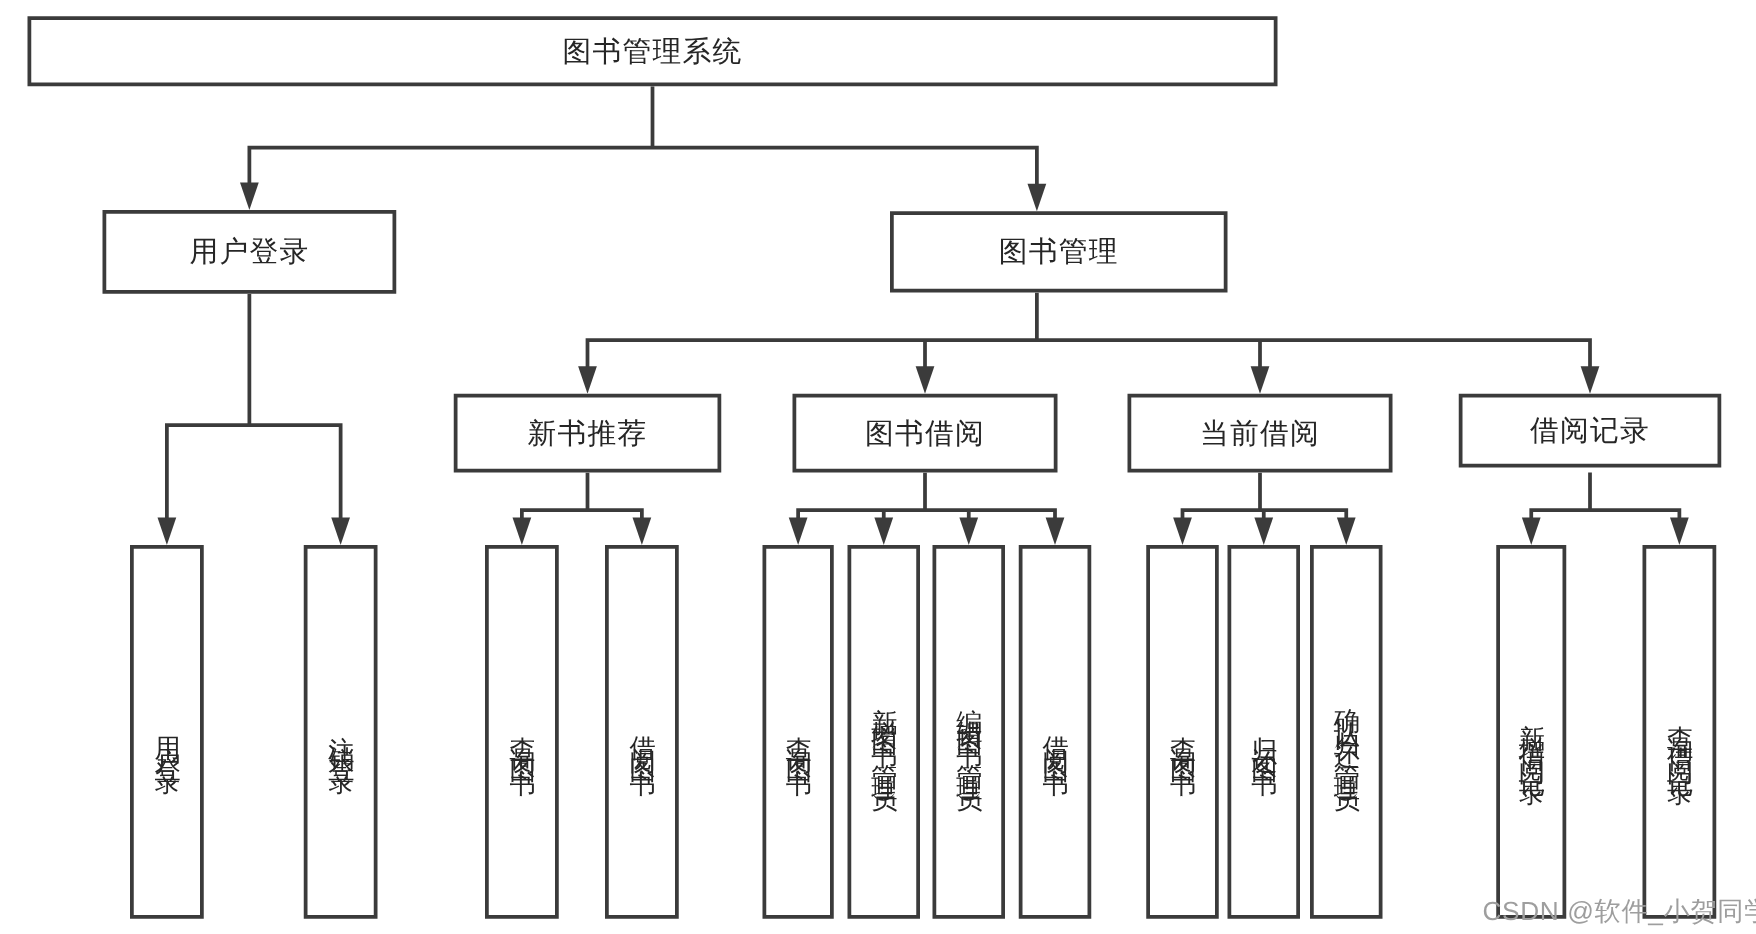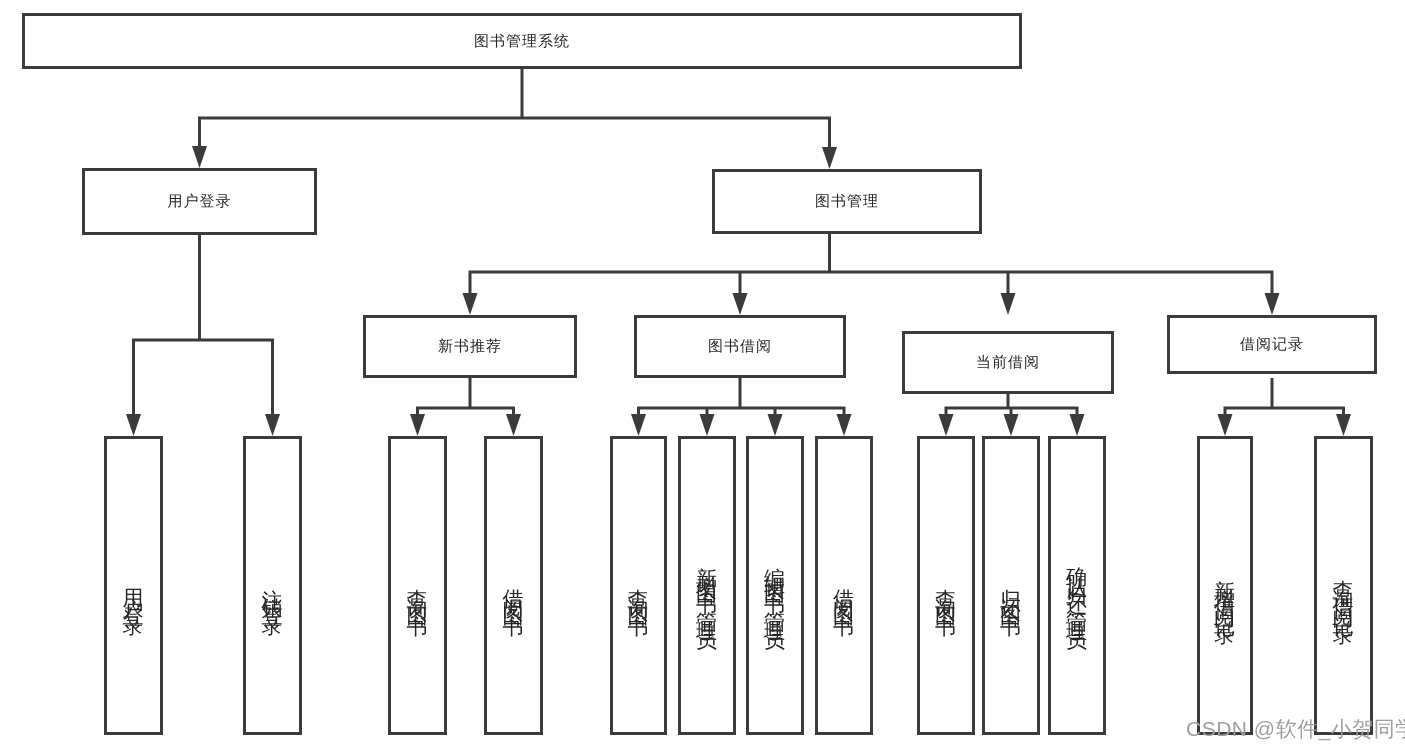--- a/index.html
+++ b/index.html
@@ -21,21 +21,21 @@
   .carrow{fill:var(--line);stroke:none;}
   .node{
     position:absolute;
     box-sizing:border-box;
     border:3px solid var(--line);
     background:var(--bg);
     color:var(--text);
     display:flex;align-items:center;justify-content:center;
     text-align:center;
   }
-  .h-node{font-size:15px;letter-spacing:1px;white-space:nowrap;}
+  .h-node{font-size:23px;letter-spacing:1px;white-space:nowrap;}
   .v-node{
     writing-mode:vertical-rl;
     text-orientation:mixed;
     font-size:21px;
     letter-spacing:9px;
     line-height:1;
     padding-top:9px; 
   }
   .watermark{
     position:absolute;
@@ -99,21 +99,21 @@
     <polygon class="carrow" points="1336,414 1351,414 1343.5,436"></polygon>
   </svg>
 
   <div class="node h-node" style="left:22px;top:13px;width:1000px;height:56px">图书管理系统</div>
 
   <div class="node h-node" style="left:82px;top:168px;width:235px;height:67px">用户登录</div>
   <div class="node h-node" style="left:712px;top:169px;width:270px;height:65px">图书管理</div>
 
   <div class="node h-node" style="left:363px;top:315px;width:214px;height:63px">新书推荐</div>
   <div class="node h-node" style="left:634px;top:315px;width:212px;height:63px">图书借阅</div>
-  <div class="node h-node" style="left:902px;top:331px;width:212px;height:63px">当前借阅</div>
+  <div class="node h-node" style="left:902px;top:315px;width:212px;height:63px">当前借阅</div>
   <div class="node h-node" style="left:1167px;top:315px;width:210px;height:59px">借阅记录</div>
 
   <div class="node v-node" style="left:104px;top:436px;width:59px;height:299px">用户登录</div>
   <div class="node v-node" style="left:243px;top:436px;width:59px;height:299px">注销登录</div>
 
   <div class="node v-node" style="left:388px;top:436px;width:59px;height:299px">查询图书</div>
   <div class="node v-node" style="left:484px;top:436px;width:59px;height:299px">借阅图书</div>
 
   <div class="node v-node" style="left:610px;top:436px;width:57px;height:299px">查询图书</div>
   <div class="node v-node" style="left:678px;top:436px;width:58px;height:299px">新增图书（管理员）</div>

